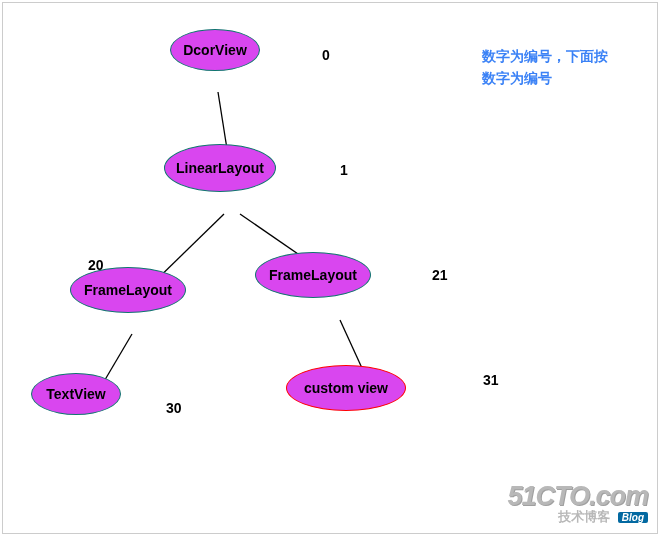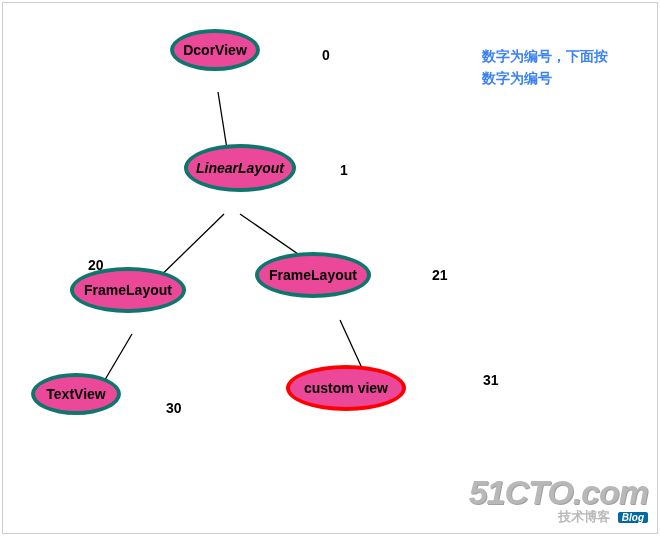--- a/index.html
+++ b/index.html
@@ -16,28 +16,28 @@
     left: 2px;
     top: 2px;
     width: 656px;
     height: 532px;
     border: 1px solid #cccccc;
     box-sizing: border-box;
   }
   svg { position: absolute; left: 0; top: 0; }
   .node {
     position: absolute;
-    border: 4px solid #0f766e;
+    border: 1px solid #0f766e;
     border-radius: 50%;
     display: flex;
     align-items: center;
     justify-content: center;
     font-size: 14px;
     font-weight: bold;
-    background: #ec4899;
+    background: #d946ef;
     box-sizing: border-box;
   }
   .node.red { border-color: #ff0000; }
   .label {
     position: absolute;
     font-size: 14px;
     font-weight: bold;
     color: #000;
   }
   .note {
@@ -49,21 +49,21 @@
   }
   .watermark {
     position: absolute;
     right: 12px;
     bottom: 10px;
     text-align: right;
     color: #b8b8b8;
     font-family: Arial, sans-serif;
   }
   .watermark .big {
-    font-size: 34px;
+    font-size: 27px;
     font-weight: 900;
     font-style: italic;
     letter-spacing: -1px;
     text-shadow: 1px 1px 0 #a0a0a0;
   }
   .watermark .small {
     font-size: 13px;
     font-weight: bold;
     margin-top: -4px;
   }
@@ -87,21 +87,21 @@
   <line x1="218" y1="92" x2="230" y2="168" stroke="#000" stroke-width="1.3"></line>
   <line x1="224" y1="214" x2="146" y2="290" stroke="#000" stroke-width="1.3"></line>
   <line x1="240" y1="214" x2="330" y2="276" stroke="#000" stroke-width="1.3"></line>
   <line x1="132" y1="334" x2="96" y2="395" stroke="#000" stroke-width="1.3"></line>
   <line x1="340" y1="320" x2="372" y2="390" stroke="#000" stroke-width="1.3"></line>
 </svg>
 
 <div class="node" style="left:170px; top:29px; width:90px; height:42px;">
   <span>DcorView</span>
 </div>
-<div class="node" style="left:184px; top:144px; width:112px; height:48px;font-style:italic;">
+<div class="node" style="left:164px; top:144px; width:112px; height:48px;">
   <span>LinearLayout</span>
 </div>
 <div class="node" style="left:70px; top:267px; width:116px; height:46px;">
   <span>FrameLayout</span>
 </div>
 <div class="node" style="left:255px; top:252px; width:116px; height:46px;">
   <span>FrameLayout</span>
 </div>
 <div class="node" style="left:31px; top:373px; width:90px; height:42px;">
   <span>TextView</span>

